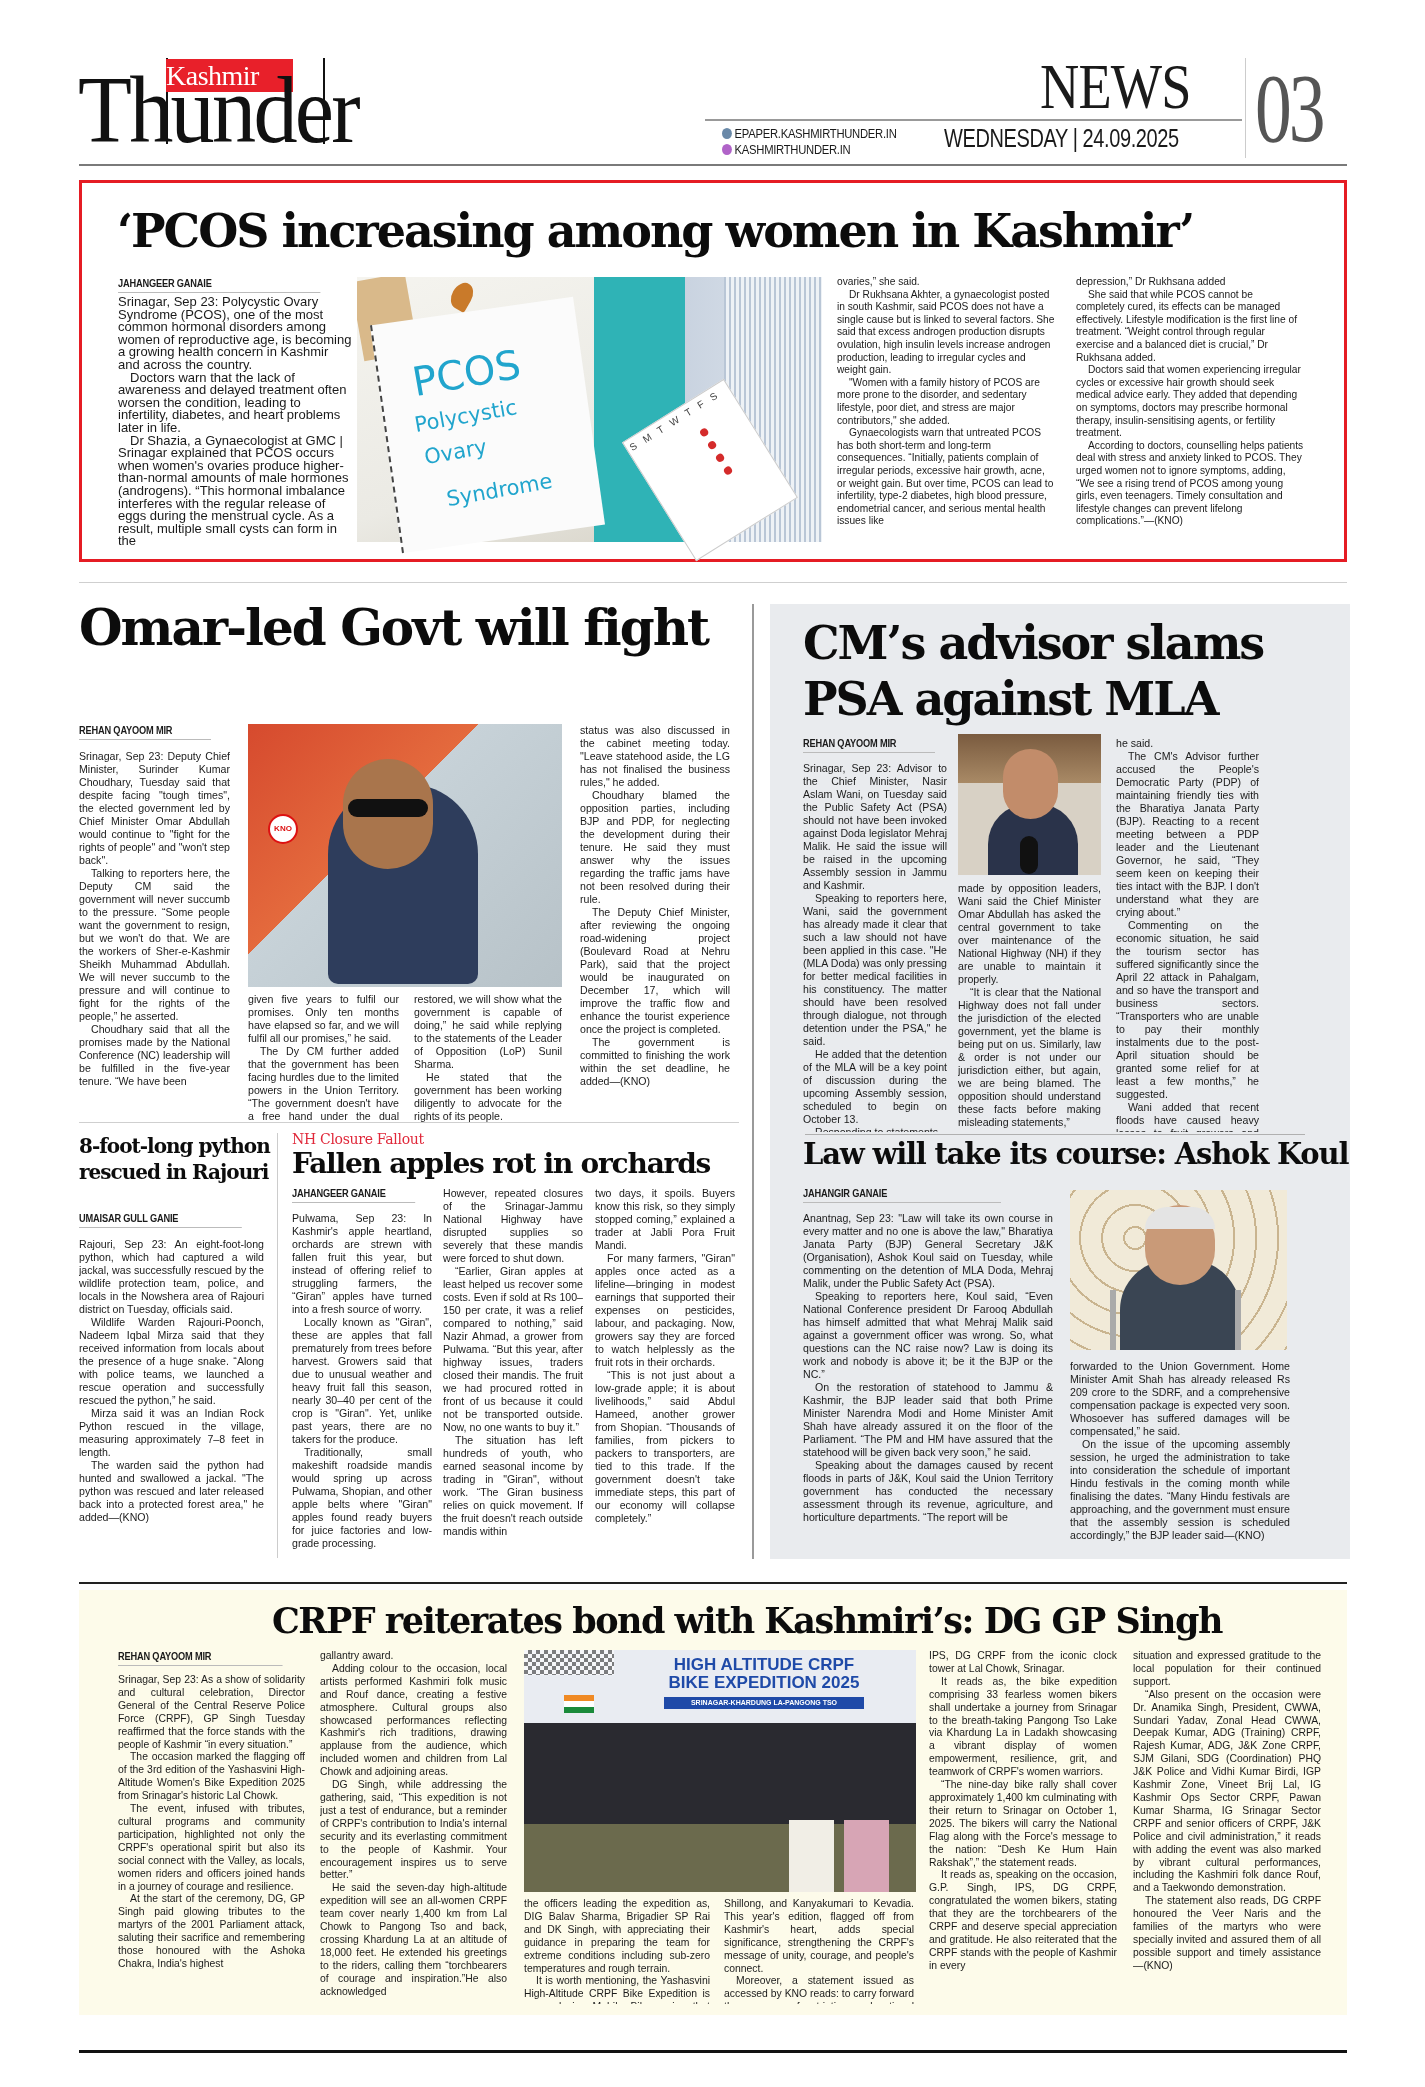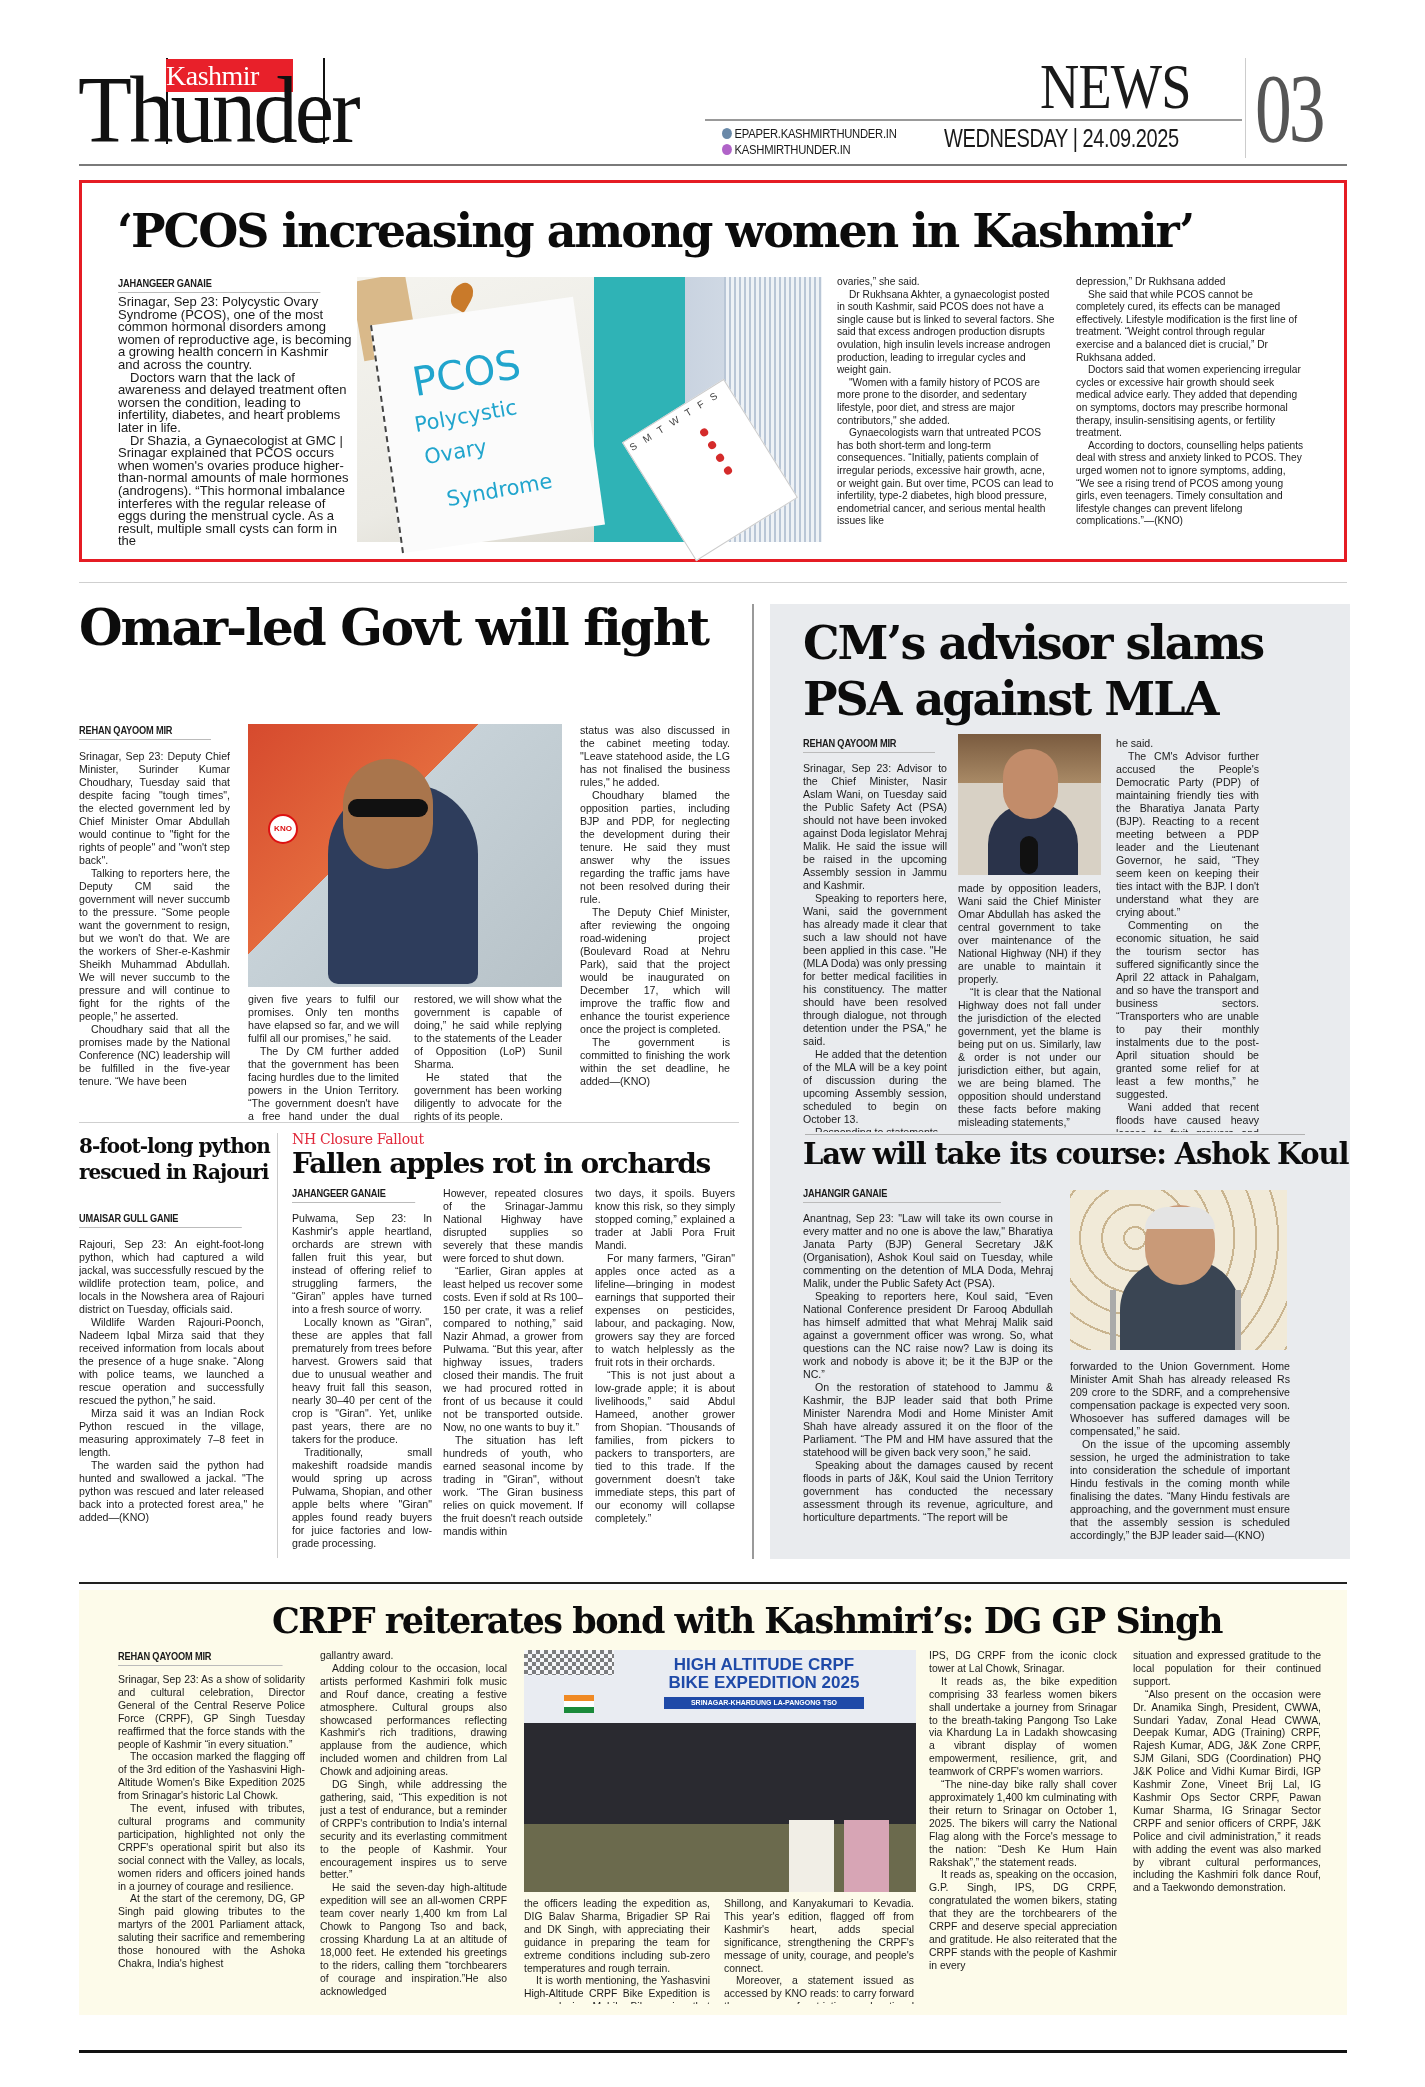--- a/index.html
+++ b/index.html
@@ -261,15 +261,16 @@
 </div>
 <div class="col" style="left:929px;top:1650px;width:188px;height:354px;font-size:10.4px;line-height:12.9px">
   <p class="first">IPS, DG CRPF from the iconic clock tower at Lal Chowk, Srinagar.</p>
   <p>It reads as, the bike expedition comprising 33 fearless women bikers shall undertake a journey from Srinagar to the breath-taking Pangong Tso Lake via Khardung La in Ladakh showcasing a vibrant display of women empowerment, resilience, grit, and teamwork of CRPF's women warriors.</p>
   <p>“The nine-day bike rally shall cover approximately 1,400 km culminating with their return to Srinagar on October 1, 2025. The bikers will carry the National Flag along with the Force's message to the nation: “Desh Ke Hum Hain Rakshak”,” the statement reads.</p>
   <p>It reads as, speaking on the occasion, G.P. Singh, IPS, DG CRPF, congratulated the women bikers, stating that they are the torchbearers of the CRPF and deserve special appreciation and gratitude. He also reiterated that the CRPF stands with the people of Kashmir in every</p>
 </div>
 <div class="col" style="left:1133px;top:1650px;width:188px;height:354px;font-size:10.4px;line-height:12.9px">
   <p class="first">situation and expressed gratitude to the local population for their continued support.</p>
   <p>“Also present on the occasion were Dr. Anamika Singh, President, CWWA, Sundari Yadav, Zonal Head CWWA, Deepak Kumar, ADG (Training) CRPF, Rajesh Kumar, ADG, J&amp;K Zone CRPF, SJM Gilani, SDG (Coordination) PHQ J&amp;K Police and Vidhi Kumar Birdi, IGP Kashmir Zone, Vineet Brij Lal, IG Kashmir Ops Sector CRPF, Pawan Kumar Sharma, IG Srinagar Sector CRPF and senior officers of CRPF, J&amp;K Police and civil administration,” it reads with adding the event was also marked by vibrant cultural performances, including the Kashmiri folk dance Rouf, and a Taekwondo demonstration.</p>
+  <p>The statement also reads, DG CRPF honoured the Veer Naris and the families of the martyrs who were specially invited and assured them of all possible support and timely assistance—(KNO)</p>
 </div>
 
 <div class="bottom-rule"></div>
 
 </body></html>

